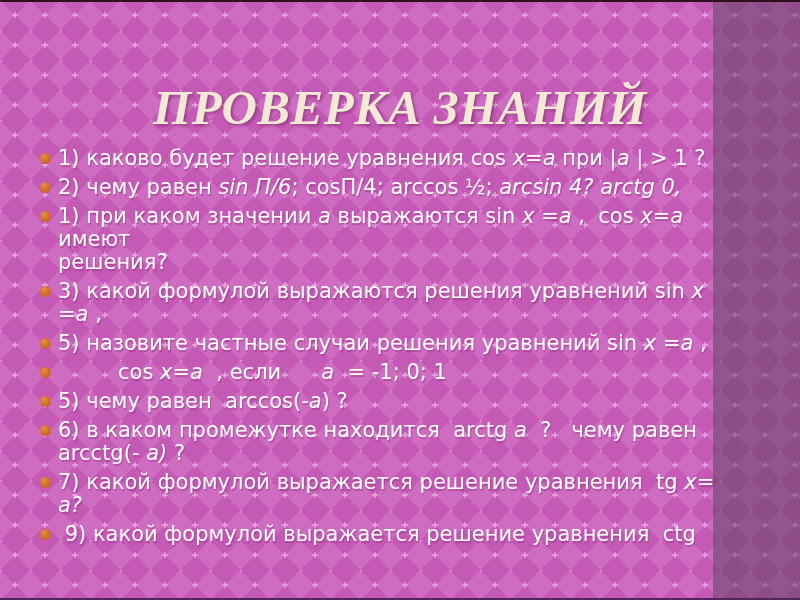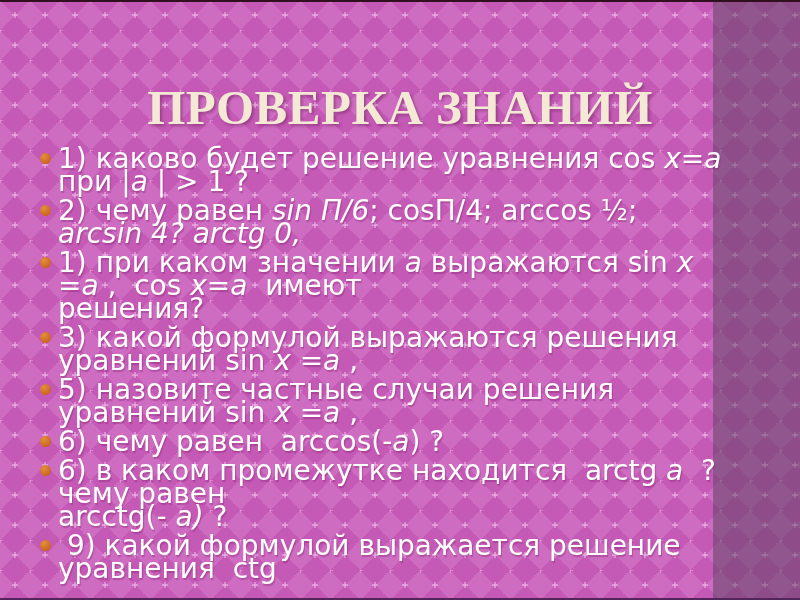--- a/index.html
+++ b/index.html
@@ -31,39 +31,40 @@
   .edge { position: absolute; left: 0; width: 100%; height: 2px; }
   .edge.top    { top: 0;    background: var(--edge-top, #30101f); }
   .edge.bottom { bottom: 0; background: var(--edge-bottom, #52265a); }
   .title {
     position: absolute;
     top: 82px; left: 0;
     width: 100%;
     margin: 0;
     text-align: center;
     font-family: "Liberation Serif", "DejaVu Serif", serif;
+    font-style: italic;
     font-weight: 700;
     font-size: 49px;
     line-height: 52px;
     letter-spacing: 0.5px;
     color: var(--title-color, #f3e9d5);
     text-shadow: 2px 2px 3px rgba(100,25,80,0.45);
   }
   .questions {
     position: absolute;
     top: 147px; left: 40px;
     width: 690px;
     margin: 0; padding: 0;
     list-style: none;
   }
   .questions li {
     position: relative;
     padding-left: 18px;
     margin-bottom: 6px;
-    font-size: 28px;
+    font-size: 21px;
     line-height: 23px;
   }
   .bullet {
     position: absolute;
     left: 0; top: 6px;
     width: 11px; height: 11px;
     border-radius: 50%;
     background: radial-gradient(circle at 35% 30%, #e2903f, var(--bullet-color, #c96320) 75%);
   }
   .q-text {
@@ -81,19 +82,20 @@
   <div class="edge top"></div>
   <div class="edge bottom"></div>
   <h1 class="title">ПРОВЕРКА ЗНАНИЙ</h1>
   <ul class="questions">
       <li><span class="bullet"></span><span class="q-text"><span>1) каково будет решение уравнения cos </span><span class="it">x=a</span><span> при |</span><span class="it">a</span><span> | &gt; 1 ?</span></span></li>
       <li><span class="bullet"></span><span class="q-text"><span>2) чему равен </span><span class="it">sin П/6</span><span>; cosП/4; arccos ½; </span><span class="it">arcsin 4? arctg 0,</span></span></li>
       <li><span class="bullet"></span><span class="q-text"><span>1) при каком значении </span><span class="it">a</span><span> выражаются sin </span><span class="it">x =a</span><span> ,  cos </span><span class="it">x=a</span><span>  имеют
 решения?</span></span></li>
       <li><span class="bullet"></span><span class="q-text"><span>3) какой формулой выражаются решения уравнений sin </span><span class="it">x =a</span><span> ,</span></span></li>
       <li><span class="bullet"></span><span class="q-text"><span>5) назовите частные случаи решения уравнений sin </span><span class="it">x =a</span><span> ,</span></span></li>
-      <li><span class="bullet"></span></li>
-      <li><span class="bullet"></span><span class="q-text"><span>6) чему равен  arccos(-</span><span class="it">a</span><span>) ?</span></span></li>
+      <li><span class="bullet"></span><span class="q-text"><span>         cos </span><span class="it">x=a</span><span>  , если      </span><span class="it">a</span><span>  = -1; 0; 1</span></span></li>
+      <li><span class="bullet"></span><span class="q-text"><span>5) чему равен  arccos(-</span><span class="it">a</span><span>) ?</span></span></li>
       <li><span class="bullet"></span><span class="q-text"><span>6) в каком промежутке находится  arctg </span><span class="it">a</span><span>  ?   чему равен
 arcctg(- </span><span class="it">a)</span><span> ?</span></span></li>
+      <li><span class="bullet"></span><span class="q-text"><span>7) какой формулой выражается решение уравнения  tg </span><span class="it">x= a?</span></span></li>
       <li><span class="bullet"></span><span class="q-text"><span> 9) какой формулой выражается решение уравнения  ctg </span></span></li>
     </ul>
 </div>
 
 </body></html>

